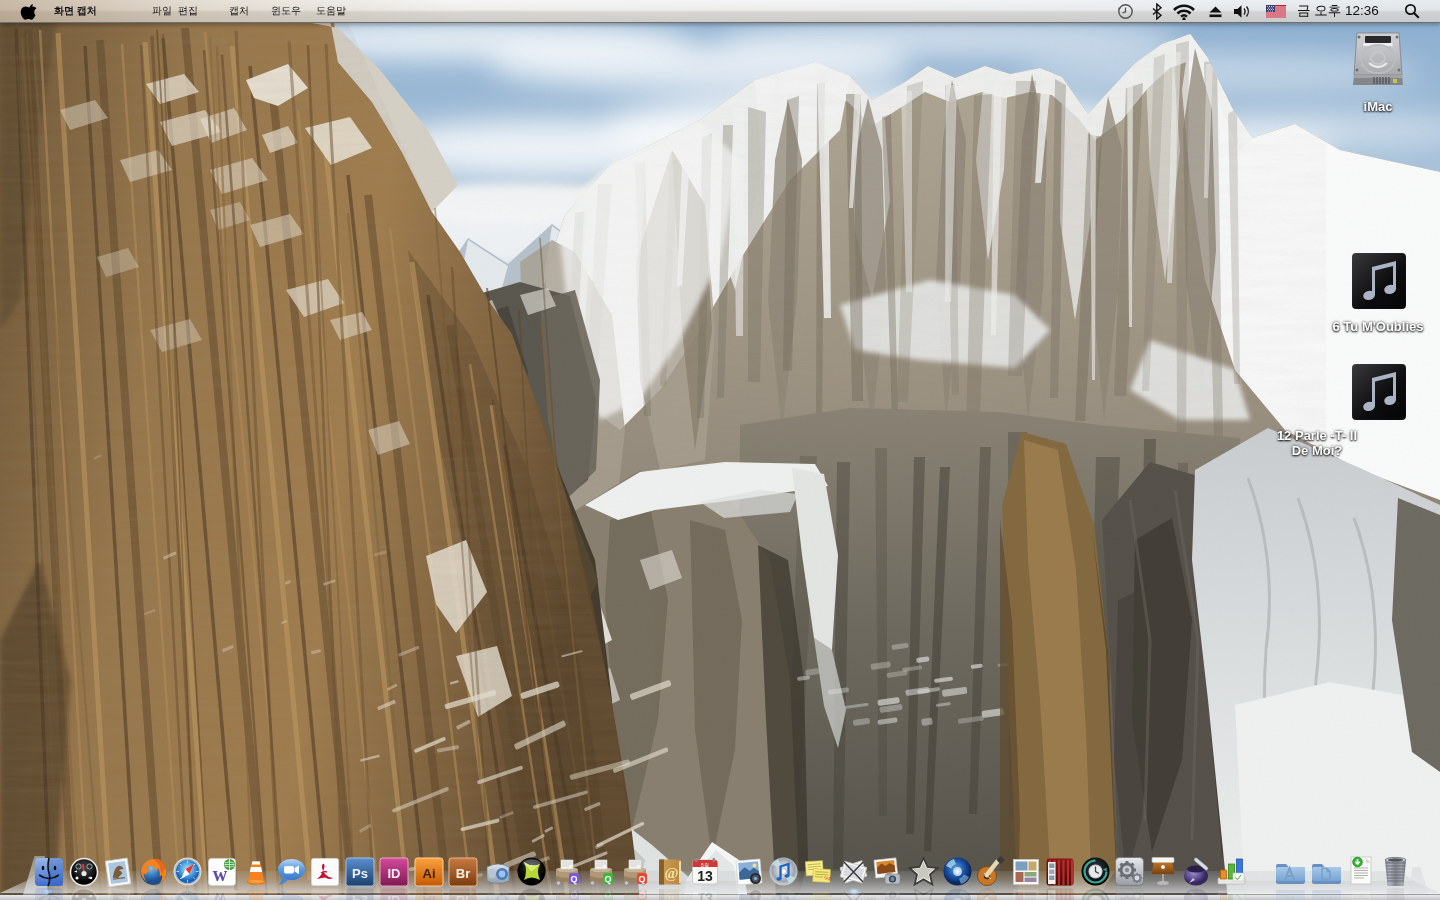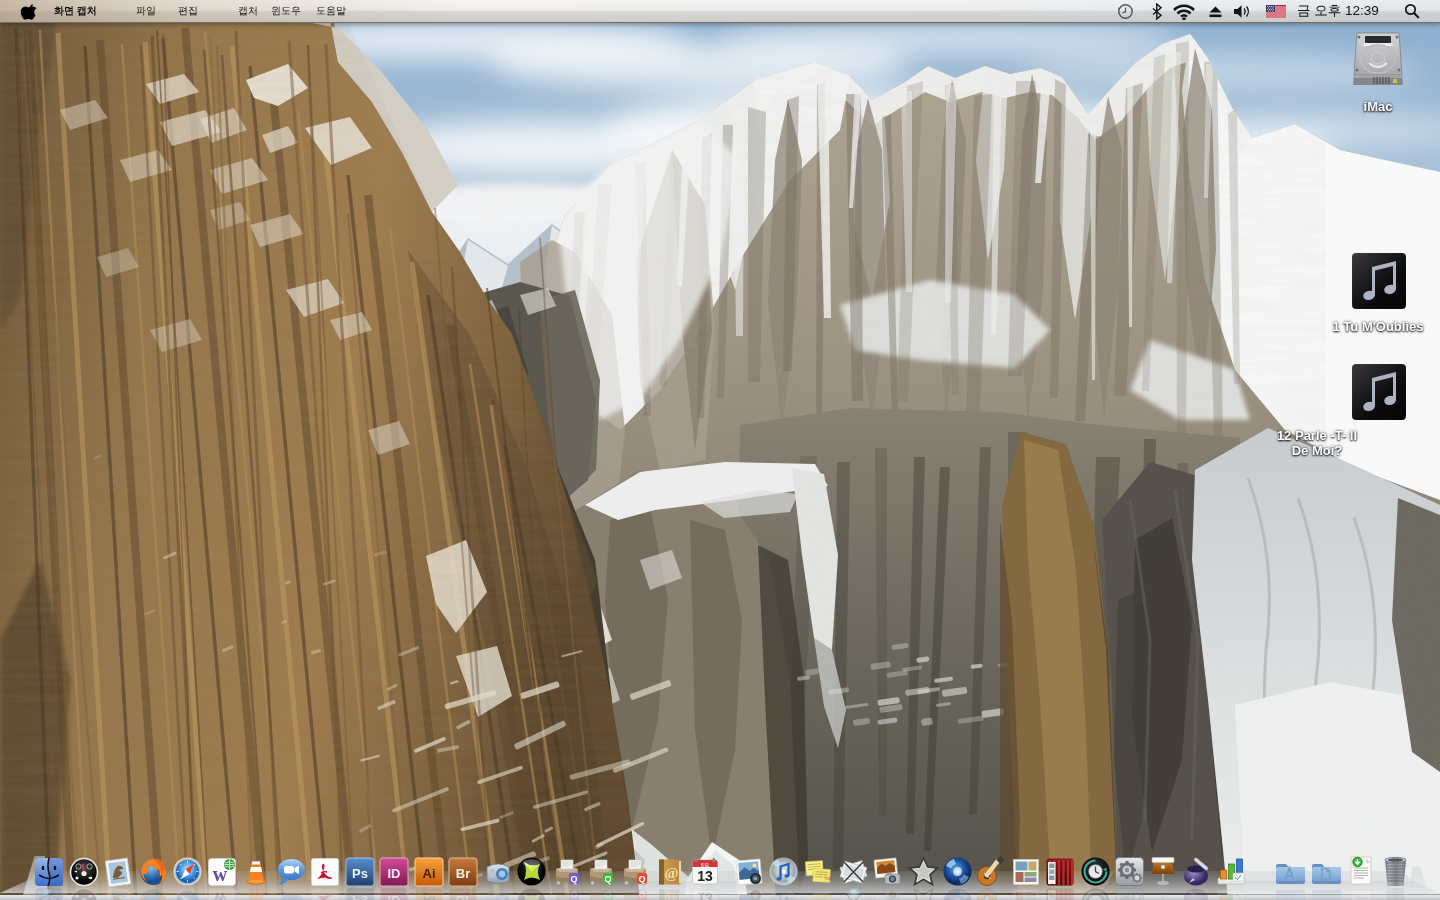--- a/index.html
+++ b/index.html
@@ -450,23 +450,23 @@
 
   <rect x="0" y="0" width="1440" height="900" filter="url(#grain)" opacity="0.08" style="mix-blend-mode:multiply"></rect>
 </svg>
 
 <div id="menubar">
   <div class="tint"></div>
   <svg style="position:absolute;left:20px;top:3px" width="17" height="17" viewBox="0 0 17 17">
     <path fill="#000" d="M11.4,1.2c0.1,0.9-0.3,1.7-0.8,2.4C10,4.2,9.2,4.7,8.3,4.6C8.2,3.8,8.6,2.9,9.1,2.4C9.7,1.7,10.6,1.3,11.4,1.2z M13.9,12.2c-0.4,0.9-0.6,1.3-1.1,2c-0.7,1.1-1.8,2.5-3,2.5c-1.1,0-1.4-0.7-2.9-0.7c-1.5,0-1.8,0.7-2.9,0.7c-1.3,0-2.2-1.2-3-2.3C-1.1,11.3-1.3,7.6,0.2,5.6c1-1.4,2.6-2.2,4-2.2c1.5,0,2.4,0.8,3.6,0.8c1.2,0,1.9-0.8,3.6-0.8c1.3,0,2.6,0.7,3.6,1.9C12.1,6.8,12.4,10.6,13.9,12.2z" transform="translate(1.5,0)"></path>
   </svg>
   <div class="mitem b" style="left:54px">화면 캡처</div>
-  <div class="mitem" style="left:136px">파일</div>
+  <div class="mitem" style="left:152px">파일</div>
   <div class="mitem" style="left:178px">편집</div>
-  <div class="mitem" style="left:238px">캡처</div>
+  <div class="mitem" style="left:229px">캡처</div>
   <div class="mitem" style="left:271px">윈도우</div>
   <div class="mitem" style="left:316px">도움말</div>
 
   <svg style="position:absolute;left:1117px;top:3px" width="17" height="17" viewBox="0 0 17 17">
     <circle cx="8.5" cy="8.5" r="6.7" fill="none" stroke="#555" stroke-width="1.4"></circle>
     <path d="M8.5,4.5 L8.5,8.7 L5.5,10" stroke="#555" stroke-width="1.3" fill="none"></path>
     <path d="M2,7 L1,4.6 L3.5,5.2" fill="#555"></path>
   </svg>
   <svg style="position:absolute;left:1151px;top:3px" width="12" height="17" viewBox="0 0 12 17">
     <path d="M5.8,1 L5.8,16 L10,12.2 L2,5.5 M5.8,16 L5.8,1 L10,4.8 L2,11.5" stroke="#111" stroke-width="1.4" fill="none"></path>
@@ -508,21 +508,21 @@
           <circle cx="6.5" cy="3" r="0.5"></circle>
       <circle cx="1.5" cy="4.5" r="0.5"></circle>
           <circle cx="3.5" cy="4.5" r="0.5"></circle>
           <circle cx="5.5" cy="4.5" r="0.5"></circle>
           <circle cx="7.5" cy="4.5" r="0.5"></circle>
       <circle cx="2.5" cy="6" r="0.5"></circle>
           <circle cx="4.5" cy="6" r="0.5"></circle>
           <circle cx="6.5" cy="6" r="0.5"></circle>
     </g>
   </svg>
-  <div class="clocktext" style="left:1297px">금 오후 12:39</div>
+  <div class="clocktext" style="left:1297px">금 오후 12:36</div>
   <svg style="position:absolute;left:1404px;top:3px" width="16" height="16" viewBox="0 0 16 16">
     <circle cx="6.5" cy="6.5" r="4.7" fill="none" stroke="#111" stroke-width="1.7"></circle>
     <line x1="10" y1="10" x2="14.2" y2="14.2" stroke="#111" stroke-width="2.2" stroke-linecap="round"></line>
   </svg>
 </div>
 
 <div id="imac-icon" style="position:absolute;left:1349px;top:31px;width:58px;height:58px;z-index:20">
   <svg width="58" height="58" viewBox="0 0 58 58">
     <defs>
       <linearGradient id="hdtop" x1="0" y1="0" x2="0" y2="1">
@@ -553,21 +553,21 @@
         <circle cx="50" cy="39" r="1.5" fill="#6e6f73"></circle>
   </svg>
 </div>
 <div class="dlabel" style="left:1338px;top:99px;width:80px">iMac</div>
 
 <div class="musicicon" style="left:1352px;top:253px">
   <svg width="54" height="56" viewBox="0 0 54 56">
     <path d="M20,14 L44,8 L44,36 a6,4.6 -15 1 1 -3,-4.0 L41,13 L23,17.5 L23,42 a6,4.6 -15 1 1 -3,-4.0 Z" fill="#aab4c4"></path>
   </svg>
 </div>
-<div class="dlabel" style="left:1330px;top:319px;width:96px">1 Tu M'Oublies</div>
+<div class="dlabel" style="left:1330px;top:319px;width:96px">6 Tu M'Oublies</div>
 
 <div class="musicicon" style="left:1352px;top:364px">
   <svg width="54" height="56" viewBox="0 0 54 56">
     <path d="M20,14 L44,8 L44,36 a6,4.6 -15 1 1 -3,-4.0 L41,13 L23,17.5 L23,42 a6,4.6 -15 1 1 -3,-4.0 Z" fill="#aab4c4"></path>
   </svg>
 </div>
 <div class="dlabel" style="left:1269px;top:428px;width:96px">12 Parle -T- Il<br>De Moi?</div>
 
 <div id="dock">
   <div id="shelf-floor"></div>

